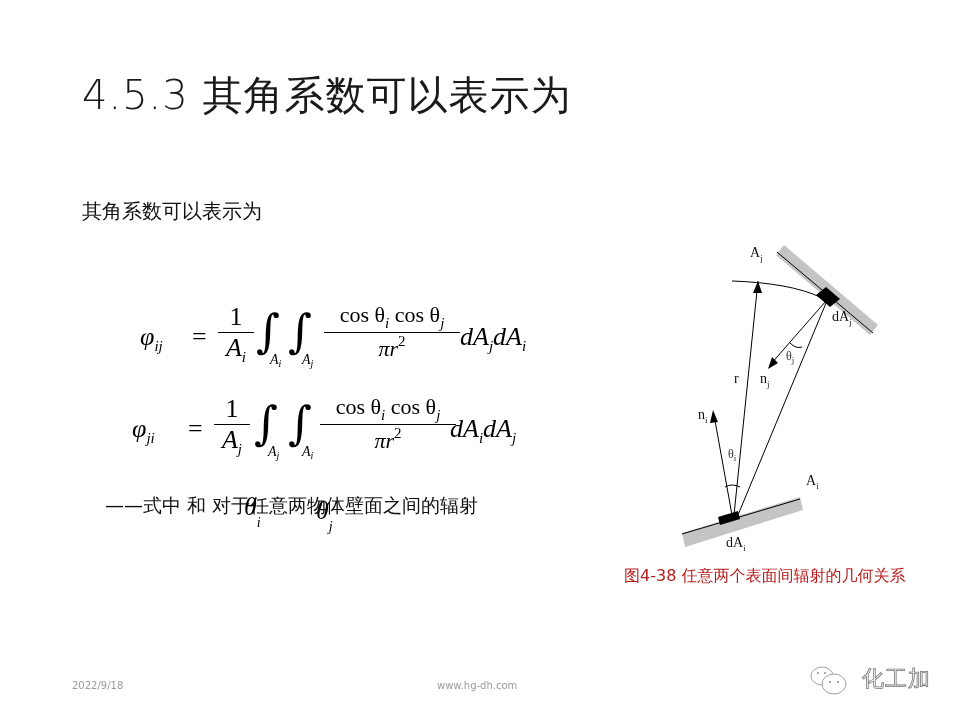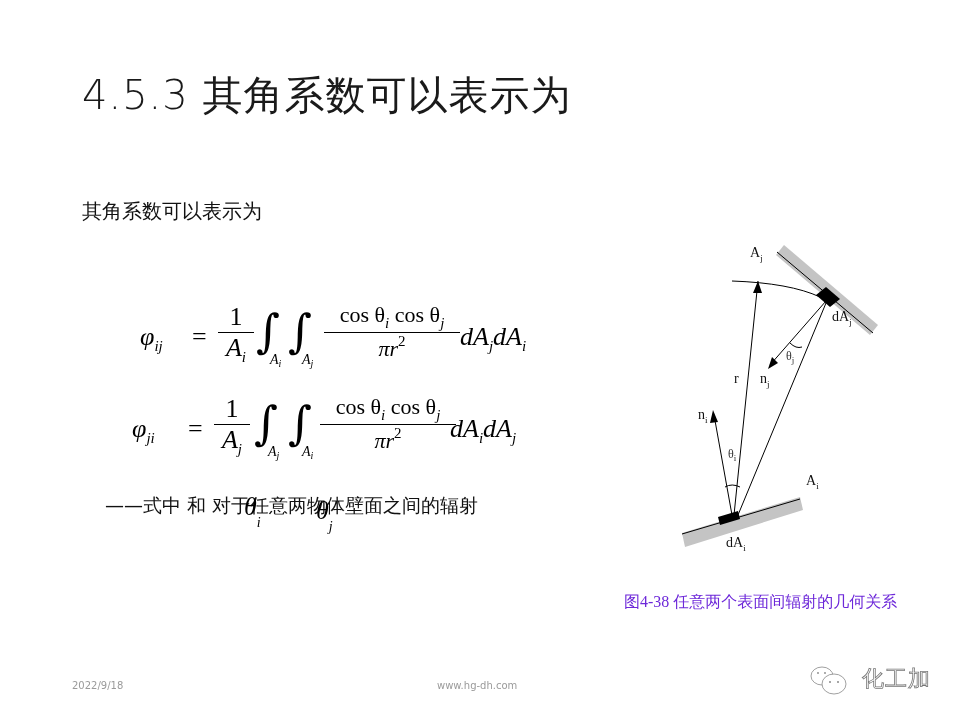--- a/index.html
+++ b/index.html
@@ -37,22 +37,22 @@
   }
   .note span { display: block; white-space: nowrap; }
   .theta-overlay {
     position: absolute; font-family: "Liberation Serif", serif; font-style: italic;
     font-size: 26px; color: #000;
   }
   .theta-overlay sub { font-size: 14px; vertical-align: -12px; }
 
   .figure { position: absolute; left: 660px; top: 235px; width: 260px; height: 330px; }
   .fig-caption {
-    position: absolute; left: 624px; top: 592px;
-    font-size: 16px; color: #6d28d9; white-space: nowrap; font-family: Liberation Serif, serif;
+    position: absolute; left: 624px; top: 566px;
+    font-size: 16px; color: #b91c1c; white-space: nowrap;
   }
   .footer-date { position: absolute; left: 72px; top: 680px; font-size: 10px; color: #9a9a9a; }
   .footer-url { position: absolute; left: 437px; top: 680px; font-size: 10px; color: #9a9a9a; }
   .watermark { position: absolute; left: 810px; top: 660px; width: 130px; height: 40px; }
   .watermark-text { position: absolute; left: 862px; top: 664px; font-size: 22px; color: #ffffff;
     -webkit-text-stroke: 0.8px #777; font-weight: 300; letter-spacing: 1px; }
 </style>
 </head>
 <body>
 

